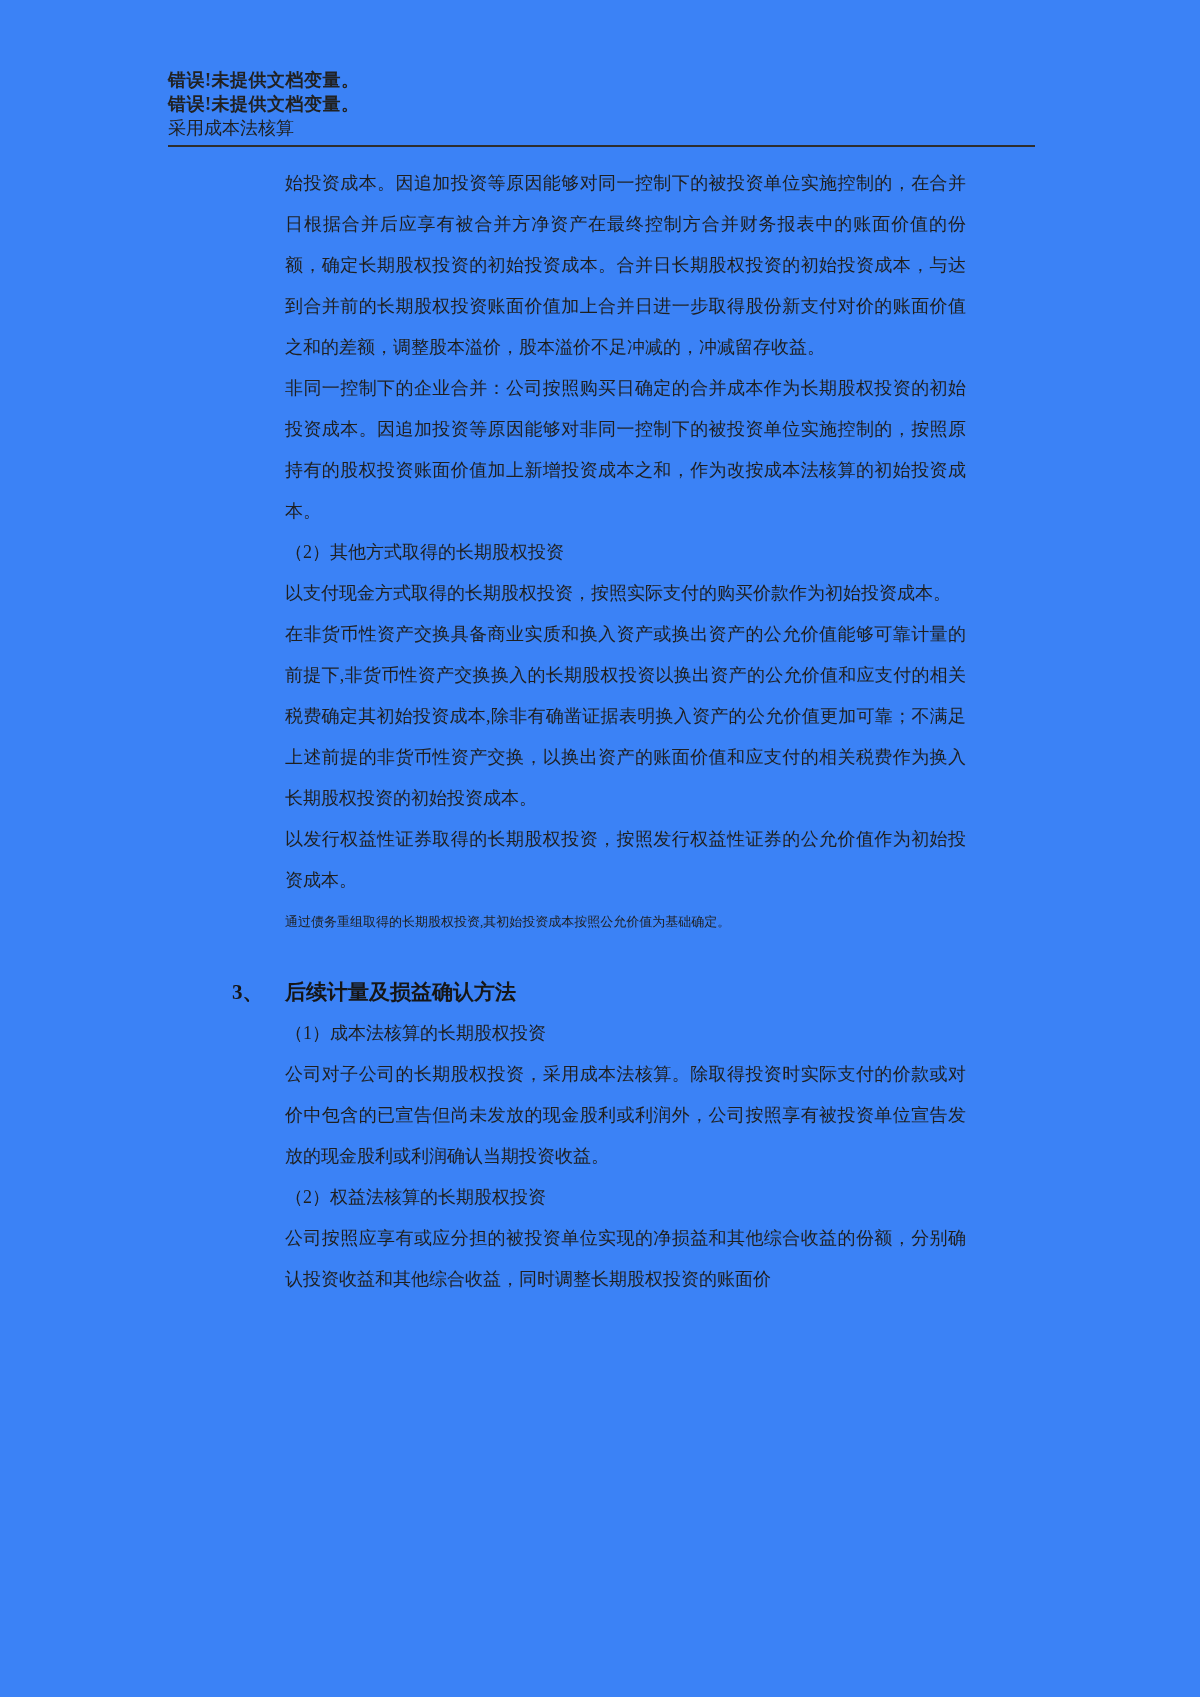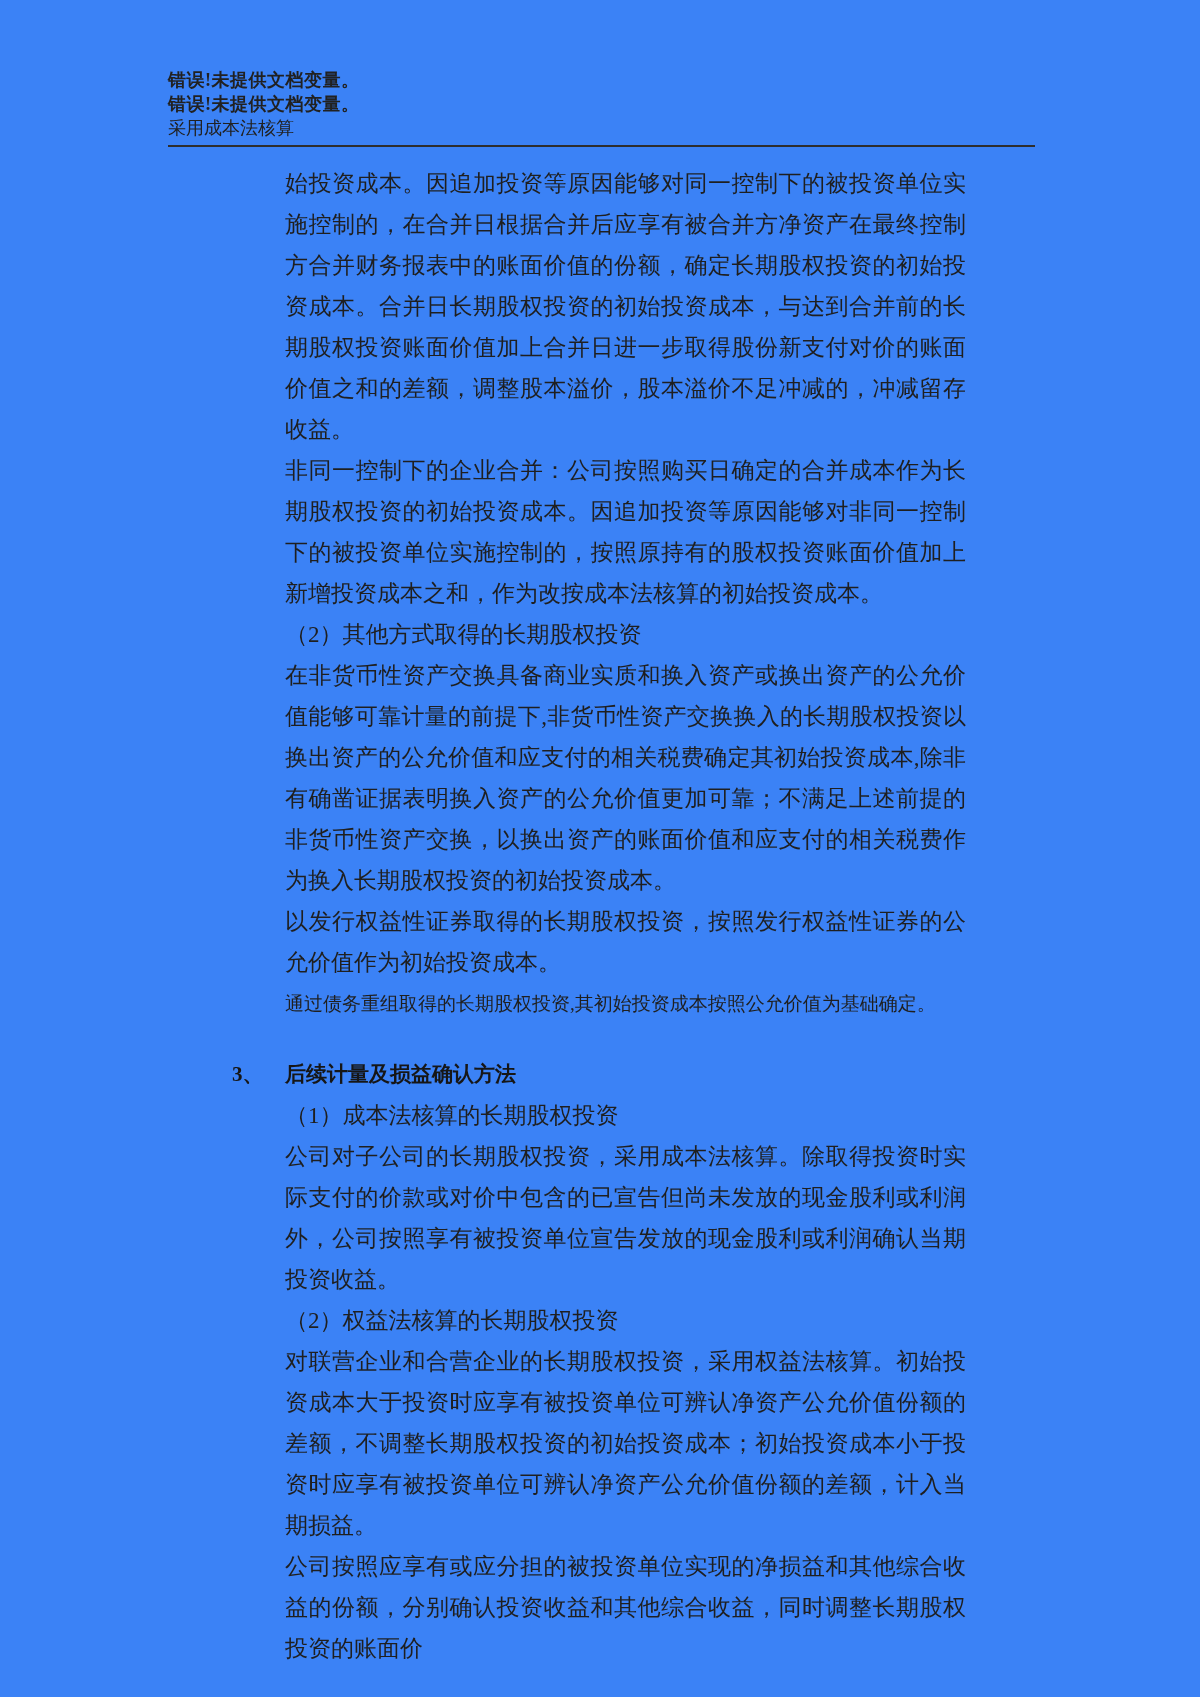--- a/index.html
+++ b/index.html
@@ -10,28 +10,28 @@
     color:#212121;
   }
   .page{position:relative;width:1200px;height:1697px;overflow:hidden;background:#3b82f6;}
   .doc-header{position:absolute;left:168px;top:68px;width:867px;}
   .doc-header .hline{font-size:18px;line-height:24px;font-weight:bold;letter-spacing:0.5px;}
   .doc-header .hsub{font-size:18px;line-height:24px;font-weight:normal;}
   .doc-header .rule{border-top:2px solid #2e2e2e;margin-top:5px;width:100%;height:0;}
   .doc-content{position:absolute;left:285px;top:163px;width:681px;}
   p.body-par{
     margin:0;
-    font-size:23px;
+    font-size:18px;
     line-height:41px;
     text-align:justify;
     letter-spacing:0;
     color:#1f1f1f;
   }
   p.compressed{
-    font-size:19px;
+    font-size:13px;
     white-space:nowrap;
     text-align:left;
   }
   .section-heading{
     position:relative;
     margin:30px 0 0 0;
     font-size:21px;
     line-height:41px;
     font-weight:bold;
     color:#161616;
@@ -45,23 +45,23 @@
   <div class="doc-header">
     <div class="hline">错误!未提供文档变量。</div>
     <div class="hline">错误!未提供文档变量。</div>
     <div class="hsub">采用成本法核算</div>
     <div class="rule"></div>
   </div>
   <div class="doc-content" id="body-container">
       <p class="body-par">始投资成本。因追加投资等原因能够对同一控制下的被投资单位实施控制的，在合并日根据合并后应享有被合并方净资产在最终控制方合并财务报表中的账面价值的份额，确定长期股权投资的初始投资成本。合并日长期股权投资的初始投资成本，与达到合并前的长期股权投资账面价值加上合并日进一步取得股份新支付对价的账面价值之和的差额，调整股本溢价，股本溢价不足冲减的，冲减留存收益。</p>
       <p class="body-par">非同一控制下的企业合并：公司按照购买日确定的合并成本作为长期股权投资的初始投资成本。因追加投资等原因能够对非同一控制下的被投资单位实施控制的，按照原持有的股权投资账面价值加上新增投资成本之和，作为改按成本法核算的初始投资成本。</p>
       <p class="body-par">（2）其他方式取得的长期股权投资</p>
+      <p class="body-par">以支付现金方式取得的长期股权投资，按照实际支付的购买价款作为初始投资成本。</p>
       <p class="body-par">在非货币性资产交换具备商业实质和换入资产或换出资产的公允价值能够可靠计量的前提下,非货币性资产交换换入的长期股权投资以换出资产的公允价值和应支付的相关税费确定其初始投资成本,除非有确凿证据表明换入资产的公允价值更加可靠；不满足上述前提的非货币性资产交换，以换出资产的账面价值和应支付的相关税费作为换入长期股权投资的初始投资成本。</p>
       <p class="body-par">以发行权益性证券取得的长期股权投资，按照发行权益性证券的公允价值作为初始投资成本。</p>
       <p class="body-par compressed">通过债务重组取得的长期股权投资,其初始投资成本按照公允价值为基础确定。</p>
       <div class="section-heading"><span class="num">3、</span><span>后续计量及损益确认方法</span></div>
       <p class="body-par">（1）成本法核算的长期股权投资</p>
       <p class="body-par">公司对子公司的长期股权投资，采用成本法核算。除取得投资时实际支付的价款或对价中包含的已宣告但尚未发放的现金股利或利润外，公司按照享有被投资单位宣告发放的现金股利或利润确认当期投资收益。</p>
       <p class="body-par">（2）权益法核算的长期股权投资</p>
-      <p class="body-par">对联营企业和合营企业的长期股权投资，采用权益法核算。初始投资成本大于投资时应享有被投资单位可辨认净资产公允价值份额的差额，不调整长期股权投资的初始投资成本；初始投资成本小于投资时应享有被投资单位可辨认净资产公允价值份额的差额，计入当期损益。</p>
       <p class="body-par">公司按照应享有或应分担的被投资单位实现的净损益和其他综合收益的份额，分别确认投资收益和其他综合收益，同时调整长期股权投资的账面价</p>
     </div>
 </div>
 
 </body></html>

